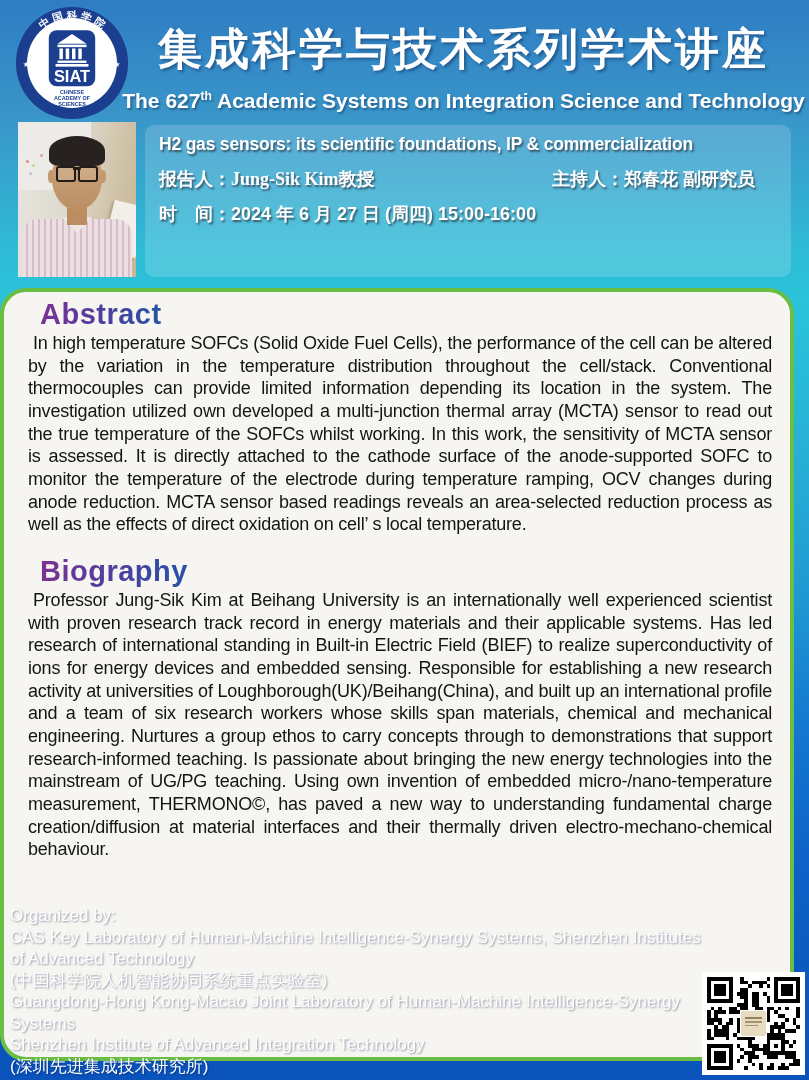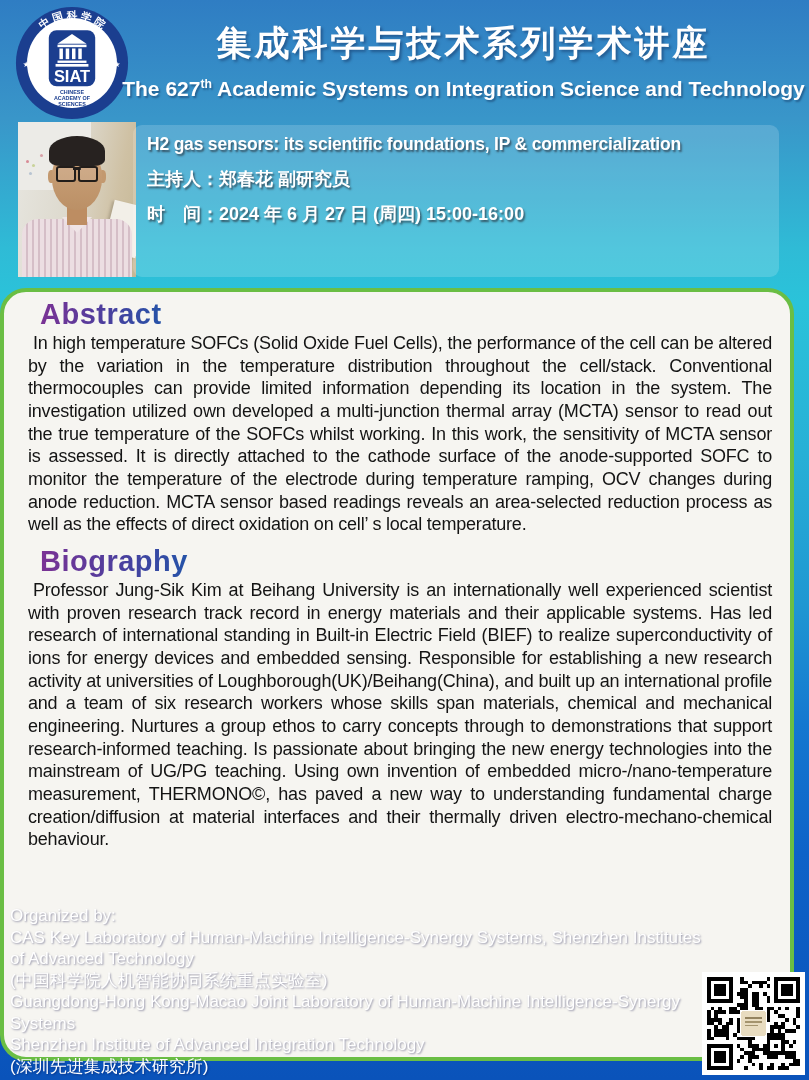--- a/index.html
+++ b/index.html
@@ -11,21 +11,21 @@
     background:linear-gradient(180deg,
       #2f7dc3 0%, #3996c9 11%, #2fbbd6 23%, #2ac3da 28%,
       #27b0d6 42%, #1f97d2 56%, #1478d0 67%, #0e63c8 79%,
       #0b57be 93%, #0a53ba 100%);
   }
 
   
   .logo { position:absolute; left:14px; top:5px; width:116px; height:116px; }
   .titles { position:absolute; left:118px; top:0; width:691px; text-align:center; color:#fff; }
   .title-cn {
-    margin-top:20px; font-size:35px; font-weight:bold; letter-spacing:3px;
+    margin-top:20px; font-size:44px; font-weight:bold; letter-spacing:3px;
     text-shadow:2px 2px 3px rgba(0,0,40,0.35); white-space:nowrap;
   }
   .title-en {
     margin-top:10px; font-size:21px; font-weight:bold; white-space:nowrap;
     text-shadow:1.5px 1.5px 2px rgba(0,0,40,0.35);
   }
   .title-en sup { font-size:0.58em; }
 
   
   .photo {
@@ -47,21 +47,21 @@
   .photo .hair { position:absolute; left:31px; top:14px; width:56px; height:30px; background:#272220; border-radius:50% 50% 20% 20%; }
   .photo .ears { position:absolute; left:30px; top:48px; width:58px; height:14px; }
   .photo .ears:before,.photo .ears:after { content:""; position:absolute; width:7px; height:13px; background:#c3996f; border-radius:40%; }
   .photo .ears:before { left:0; } .photo .ears:after { right:0; }
   .photo .glasses { position:absolute; left:38px; top:44px; width:42px; height:14px; }
   .photo .glasses:before,.photo .glasses:after { content:""; position:absolute; top:0; width:16px; height:12px; border:2.5px solid #221d1a; border-radius:3px; background:rgba(250,250,255,0.14); }
   .photo .glasses:before { left:0; } .photo .glasses:after { right:0; }
   .photo .glasses span { position:absolute; left:17px; top:1px; width:8px; height:2.5px; background:#221d1a; }
 
   .info-panel {
-    position:absolute; left:133px; top:125px; width:646px; height:152px;
+    position:absolute; left:145px; top:125px; width:646px; height:152px;
     background:rgba(255,255,255,0.17); border-radius:9px;
     padding:9px 26px 0 14px; color:#fff; font-weight:bold;
     text-shadow:1.5px 1.5px 2px rgba(35,35,45,0.65);
   }
   .talk-title { font-size:17.5px; letter-spacing:-0.2px; white-space:nowrap; margin-bottom:12px; }
   .info-row { font-size:18px; margin-bottom:11px; white-space:nowrap; }
   .row-people { display:flex; justify-content:space-between; padding-right:10px; }
   .name-serif { font-family:"Liberation Serif", serif; }
 
   
@@ -73,21 +73,21 @@
   .grad-heading {
     display:block; width:fit-content; margin:2px 0 1px 12px;
     font-size:29px; font-weight:bold; color:#5b3a9e; letter-spacing:0.5px;
   }
   @supports (-webkit-background-clip: text) {
     .grad-heading {
       background:linear-gradient(90deg,#7b3294 0%,#4a3f9e 55%,#2553a8 100%);
       -webkit-background-clip:text; background-clip:text; color:transparent;
     }
   }
-  .heading-bio { margin-top:9px; }
+  .heading-bio { margin-top:19px; }
   .body-text {
     font-size:18px; line-height:1.26; text-align:justify; color:#141414;
     letter-spacing:-0.2px; text-indent:5px; margin-top:1px;
   }
 
   
   .footer { position:absolute; left:0; top:898px; width:809px; height:182px; padding:7px 0 0 10px; color:#fff; font-weight:normal; }
   .footer p { font-size:17px; line-height:1.27; max-width:697px; text-shadow:1px 1px 2px rgba(0,0,60,0.4); }
 
   .qr { position:absolute; right:4px; bottom:5px; width:103px; height:103px; background:#fff; padding:5px; }
@@ -148,20 +148,21 @@
     <div class="face"></div>
     <div class="hair"></div>
     <div class="glasses">
         <span></span>
       </div>
   </div>
 
   <div class="info-panel">
     <div class="talk-title">H2 gas sensors: its scientific foundations, IP &amp; commercialization</div>
     <div class="info-row row-people">
+      <span><span>报告人：</span><span class="name-serif">Jung-Sik Kim</span><span>教授</span></span>
       <span><span>主持人：</span><span>郑春花 副研究员</span></span>
     </div>
     <div class="info-row"><span>时　间：</span><span>2024 年 6 月 27 日 (周四) 15:00-16:00</span></div>
   </div>
 
   <div class="content-box">
     <h2 class="grad-heading">Abstract</h2>
     <p class="body-text">In high temperature SOFCs (Solid Oxide Fuel Cells), the performance of the cell can be altered by the variation in the temperature distribution throughout the cell/stack. Conventional thermocouples can provide limited information depending its location in the system. The investigation utilized own developed a multi-junction thermal array (MCTA) sensor to read out the true temperature of the SOFCs whilst working. In this work, the sensitivity of MCTA sensor is assessed. It is directly attached to the cathode surface of the anode-supported SOFC to monitor the temperature of the electrode during temperature ramping, OCV changes during anode reduction. MCTA sensor based readings reveals an area-selected reduction process as well as the effects of direct oxidation on cell’ s local temperature.</p>
     <h2 class="grad-heading heading-bio">Biography</h2>
     <p class="body-text">Professor Jung-Sik Kim at Beihang University is an internationally well experienced scientist with proven research track record in energy materials and their applicable systems. Has led research of international standing in Built-in Electric Field (BIEF) to realize superconductivity of ions for energy devices and embedded sensing. Responsible for establishing a new research activity at universities of Loughborough(UK)/Beihang(China), and built up an international profile and a team of six research workers whose skills span materials, chemical and mechanical engineering. Nurtures a group ethos to carry concepts through to demonstrations that support research-informed teaching. Is passionate about bringing the new energy technologies into the mainstream of UG/PG teaching. Using own invention of embedded micro-/nano-temperature measurement, THERMONO©, has paved a new way to understanding fundamental charge creation/diffusion at material interfaces and their thermally driven electro-mechano-chemical behaviour.</p>

